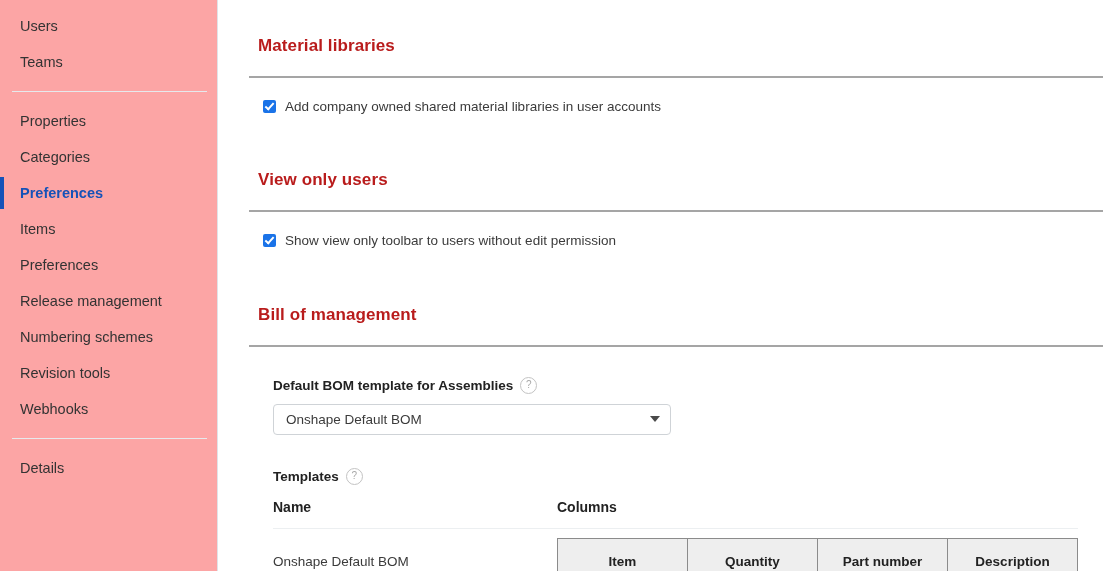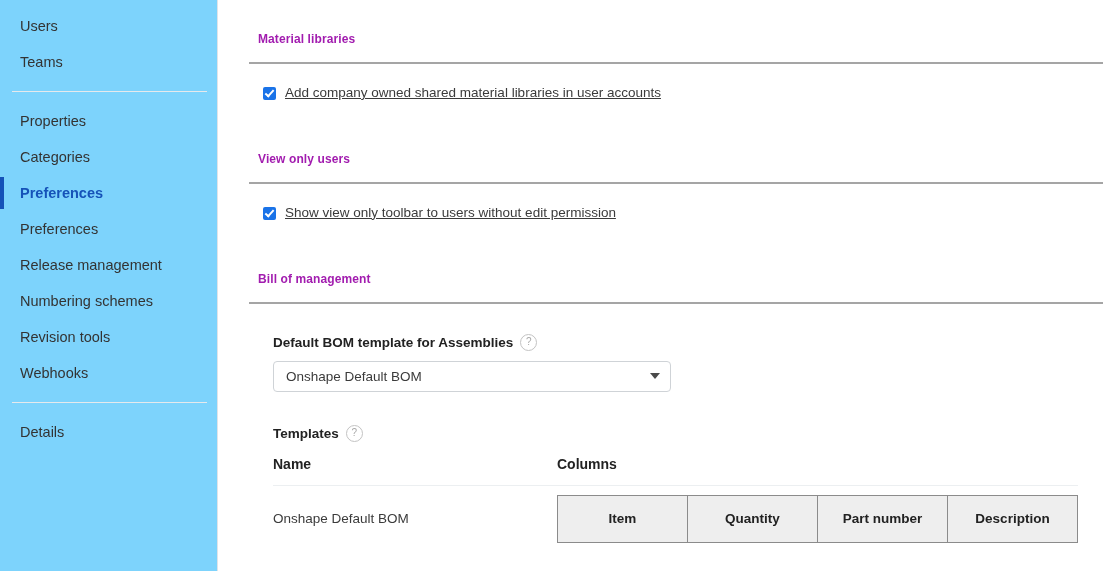--- a/index.html
+++ b/index.html
@@ -19,21 +19,21 @@
     width: 1113px;
     height: 571px;
   }
 
   
   .sidebar {
     width: 218px;
     height: 571px;
     box-sizing: border-box;
     border-right: 1px solid #dfe3e8;
-    background: #7dd3fc;
+    background: #fca5a5;
     flex: 0 0 218px;
     padding-top: 8px;
     position: relative;
   }
   .nav-group {
     padding: 0;
   }
   .nav-item {
     position: relative;
     height: 36px;
@@ -66,37 +66,36 @@
   
   .main {
     flex: 1 1 auto;
     height: 571px;
     box-sizing: border-box;
     padding: 0 10px 0 26px;
     overflow: hidden;
     position: relative;
   }
   .section-header {
-    font-size: 12px;
-    color: #a21caf;
+    font-size: 17px;
+    color: #b91c1c;
     padding: 22px 0 6px 14px;
     letter-spacing: 0.1px;
   }
   .section-rule {
     height: 2px;
     background: #a5a5a5;
     margin: 0 0 0 5px;
   }
   .checkbox-row {
     display: flex;
-    align-items: flex-end;
+    align-items: flex-start;
     padding: 22px 0 20px 19px;
     font-size: 13.5px;
     color: #3b3b3b;
-    text-decoration: underline;
   }
   .cb {
     width: 13px;
     height: 13px;
     border-radius: 2px;
     background: #1a73e8;
     position: relative;
     margin-right: 9px;
     flex: 0 0 13px;
   }
@@ -235,20 +234,23 @@
       <div class="nav-item">
         <span>Properties</span>
       </div>
       <div class="nav-item">
         <span>Categories</span>
       </div>
       <div class="nav-item active">
         <span>Preferences</span>
       </div>
       <div class="nav-item">
+        <span>Items</span>
+      </div>
+      <div class="nav-item">
         <span>Preferences</span>
       </div>
       <div class="nav-item">
         <span>Release management</span>
       </div>
       <div class="nav-item">
         <span>Numbering schemes</span>
       </div>
       <div class="nav-item">
         <span>Revision tools</span>

